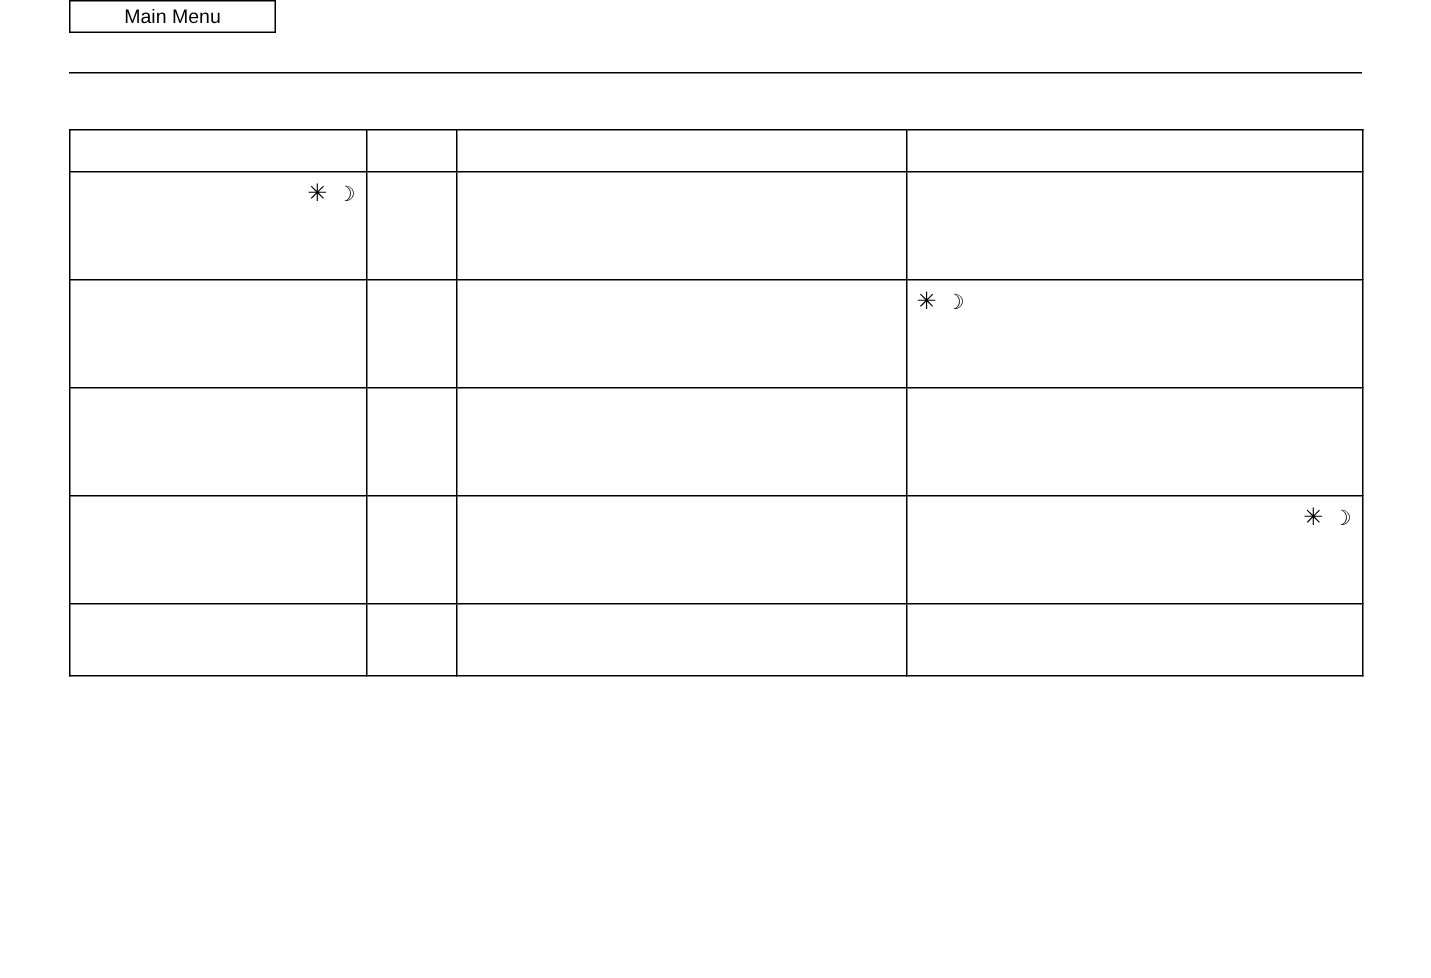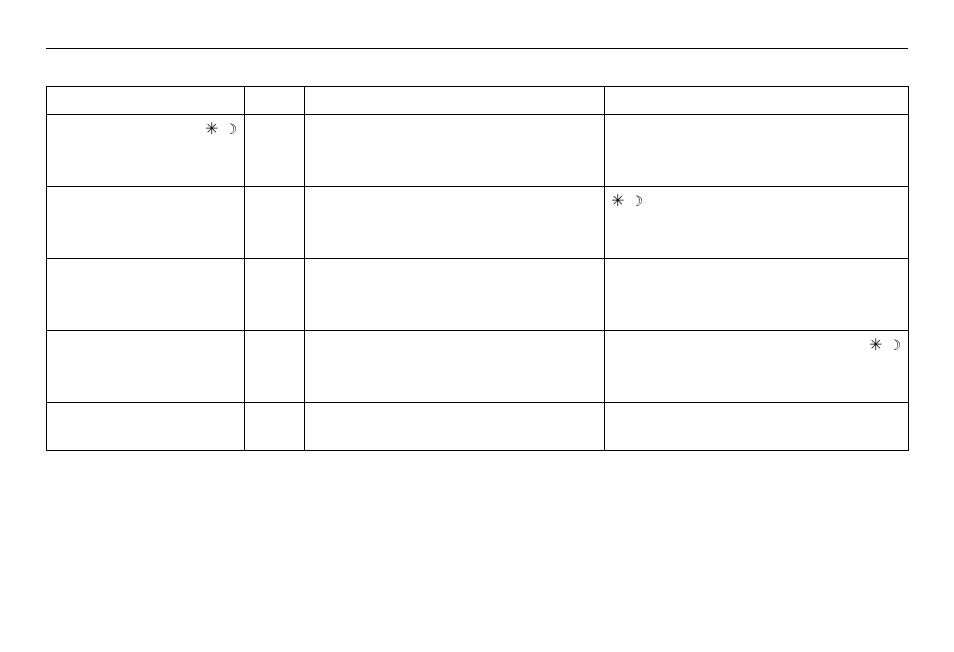--- a/index.html
+++ b/index.html
@@ -85,20 +85,21 @@
     font-family: "DejaVu Sans", "Segoe UI Symbol", "Arial Unicode MS", sans-serif;
     letter-spacing: 1px;
   }
   .sunmoon .sun { font-size: 16px; }
   .sunmoon .moon { font-size: 14px; font-weight: bold; }
 </style>
 </head>
 <body>
 
 <div class="page">
+  <div class="main-menu-btn">Main Menu</div>
 
   <div class="hr"></div>
 
   <table class="tbl">
     <colgroup>
       <col class="c1">
         <col class="c2">
         <col class="c3">
         <col class="c4">
     </colgroup>

